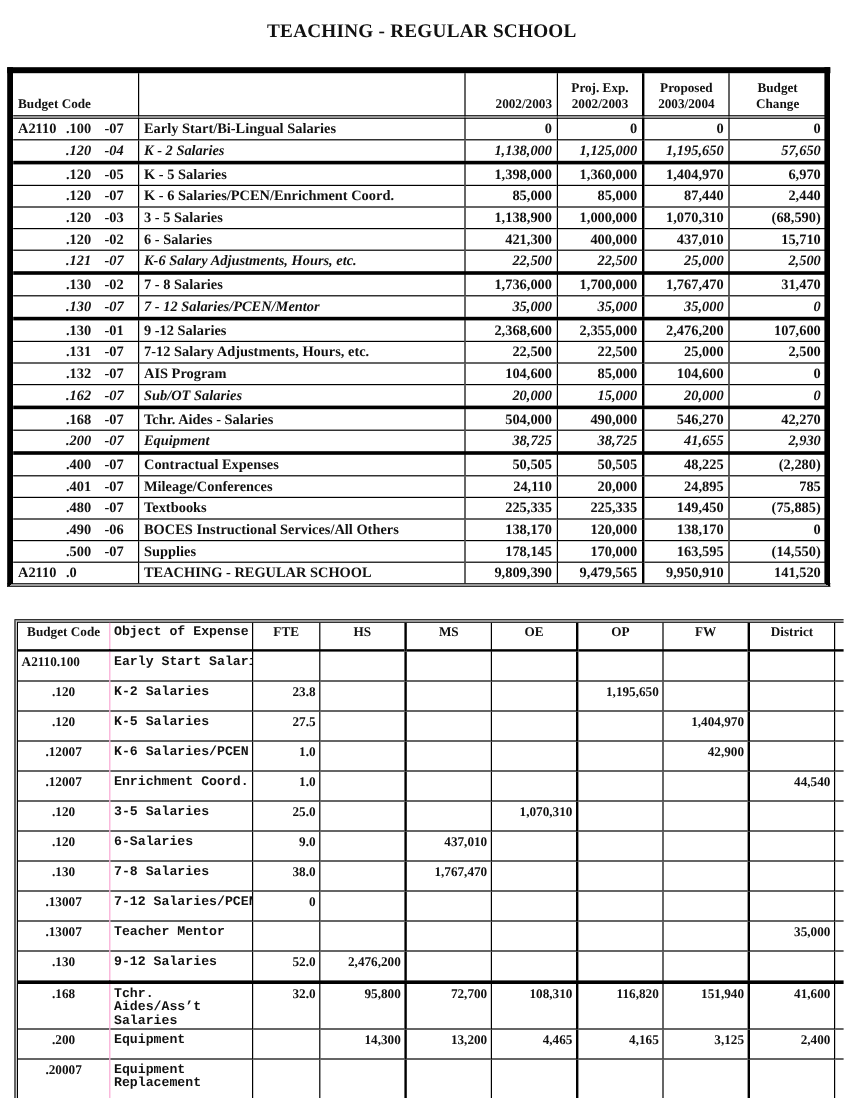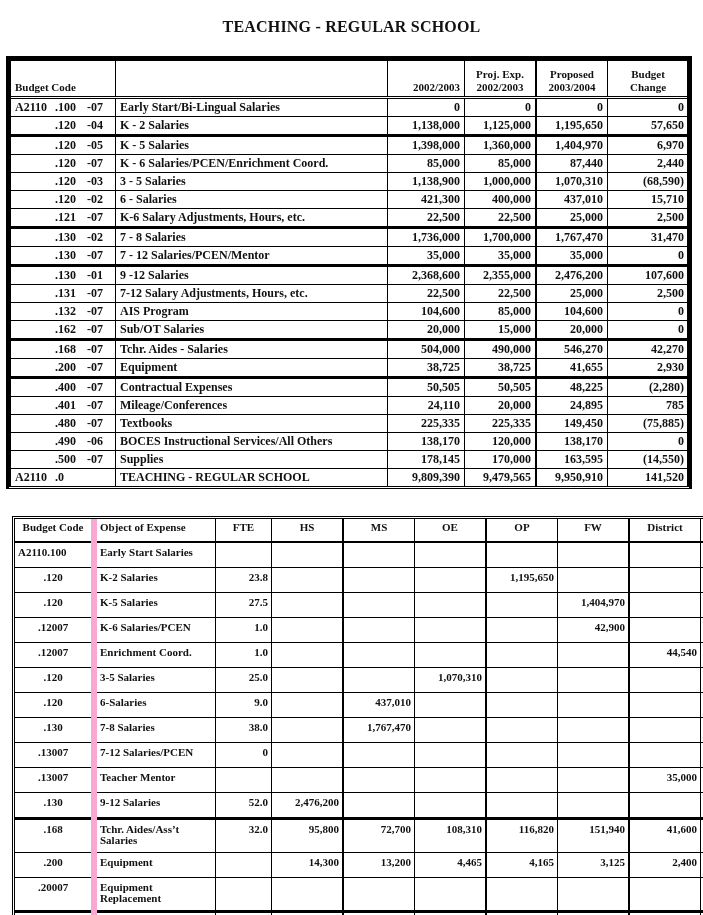--- a/index.html
+++ b/index.html
@@ -30,38 +30,38 @@
     .t1 .c-code .c { width: 20px; }
     .t1 .c-desc { width: 263px; border-left: 1px solid #000; text-align: left; }
     .t1 .c-num { border-left: 1px solid #000; text-align: right; }
     .t1 .c-num.w1 { width: 68px; }
     .t1 .c-num.w2 { width: 62px; }
     .t1 .c-num.w3 { width: 62px; border-left: 2px solid #000; }
     .t1 .c-num.w4 { width: 72px; border-left: 1px solid #000; }
     .t1 th.c-num { text-align: center; }
     .t1 th.c-num.w1 { text-align: right; }
     .t1 tbody tr { border-bottom: 1px solid #000; }
-    .t1 tbody tr.thick { border-bottom: 3px solid #000; }
+    .t1 tbody tr.thick { border-bottom: 3px solid #000; font-style: italic; }
     .t1 tbody tr.last { border-bottom: none; }
 
     
     .t2-wrap {
       position: absolute; left: 12px; top: 516px; width: 700px;
       border-top: 3px double #000; border-left: 3px double #000;
       border-bottom: 3px double #000;
     }
     .t2 { width: 700px; font-size: 11px; table-layout: fixed; }
     .t2 td, .t2 th { padding: 0 3px; height: 20px; line-height: 11px; white-space: nowrap; overflow: hidden; vertical-align: top; padding-top: 4px; }
     .t2 th { font-weight: bold; text-align: center; height: 19px; padding-top: 3px; }
     .t2 thead tr { border-bottom: 2px solid #000; }
     .t2 tbody tr { border-bottom: 1px solid #000; }
     .t2 tbody tr.thick { border-bottom: 3px solid #000; }
     .t2 .col-code { width: 70px; text-align: center; }
     .t2 .col-code.left { text-align: left; }
-    .t2 .col-obj { width: 112px; border-left: 6px solid #f9a8d4; text-align: left; }
+    .t2 .col-obj { width: 112px; border-left: 1px solid #f9a8d4; text-align: left; font-family: Liberation Mono, monospace; }
     .t2 .col-obj.wrap { white-space: normal; line-height: 11px; }
     .t2 .col-n { border-left: 1px solid #000; text-align: right; }
     .t2 .w-fte { width: 49px; }
     .t2 .w-hs { width: 64px; }
     .t2 .w-ms { width: 64px; border-left: 2px solid #000; margin-left: 15px; }
     .t2 .w-oe { width: 64px; border-left: 1px solid #000; }
     .t2 .w-op { width: 64px; border-left: 2px solid #000; }
     .t2 .w-fw { width: 64px; }
     .t2 .w-dist { width: 64px; border-left: 2px solid #000; }
     .t2 .w-tot { width: 64px; }

